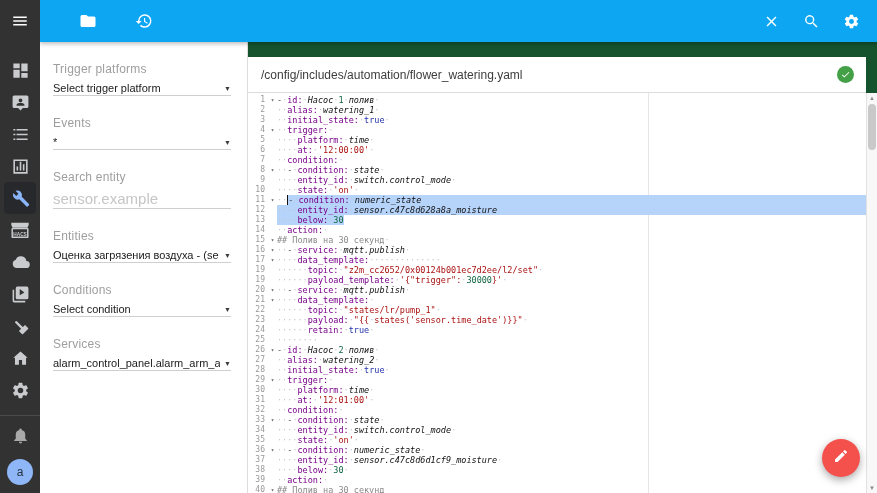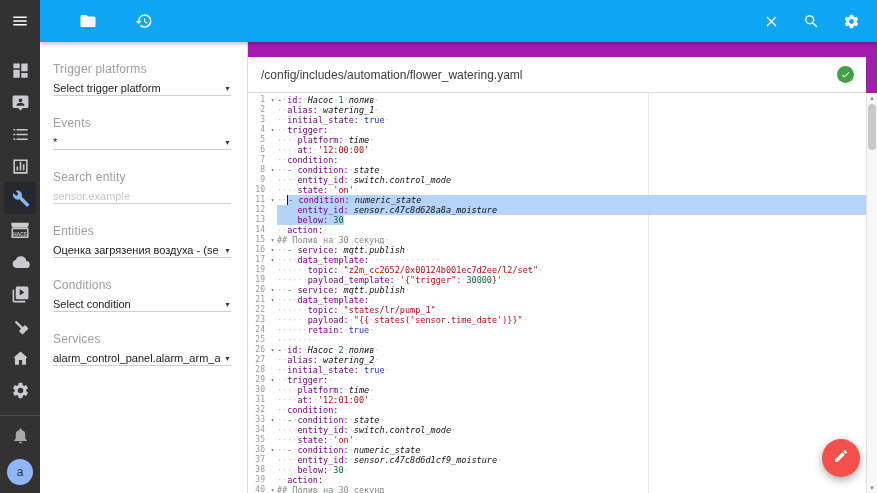--- a/index.html
+++ b/index.html
@@ -24,25 +24,25 @@
   #tb-right { margin-left:auto; padding-right:14px; gap:16px; }
   .tb-icon { width:24px; height:24px; display:flex; align-items:center; justify-content:center; cursor:pointer; }
 
   
   #sidepanel { position:absolute; left:40px; top:42px; width:208px; height:451px; background:#fff; border-right:1px solid #ddd; padding:20px 16px 0 13px; z-index:10; }
   .fgroup { margin-bottom:20px; }
   .flabel { font-size:12px; color:#9e9e9e; margin-bottom:6px; letter-spacing:.2px; }
   .fvalrow { display:flex; align-items:center; border-bottom:1px solid #cfcfcf; padding-bottom:1px; cursor:pointer; }
   .fval { flex:1; font-size:11px; color:#212121; white-space:nowrap; overflow:hidden; }
   .arrow { font-size:7px; color:#3c3c3c; margin-left:4px; }
-  .finput { border:none; outline:none; width:100%; font-size:11px; font-family:"Liberation Sans",sans-serif; color:#212121; }
+  .finput { border:none; outline:none; width:100%; font-size:15px; font-family:"Liberation Sans",sans-serif; color:#212121; }
   .finput::placeholder { color:#c6c6c6; }
 
   
-  #rightpane { position:absolute; left:248px; top:42px; width:629px; height:451px; background:#a21caf; }
+  #rightpane { position:absolute; left:248px; top:42px; width:629px; height:451px; background:#14532d; }
   #pathbar { position:absolute; left:0; top:15px; width:618px; height:36px; background:#fff; border-bottom:1px solid #dcdcdc; display:flex; align-items:center; padding:0 12px 0 13px; }
   #path-text { flex:1; font-size:12px; color:#3d3d3d; white-space:nowrap; overflow:hidden; }
   #save-status { width:17px; height:17px; border-radius:50%; background:#43a047; color:#fff; display:flex; align-items:center; justify-content:center; }
 
   
   #editor { position:absolute; left:0; top:51px; width:629px; height:400px; background:#fff; cursor:text; }
   #codewrap { position:absolute; left:0; top:0; right:11px; bottom:0; overflow:hidden; }
   #ruler { position:absolute; left:400px; top:0; bottom:0; width:1px; background:#e6e6e6; z-index:0; }
   #lines { position:relative; z-index:1; padding-top:2px; }
   .line { display:flex; height:10px; line-height:10px; font-family:"DejaVu Sans Mono", monospace; font-size:8.5px; }

